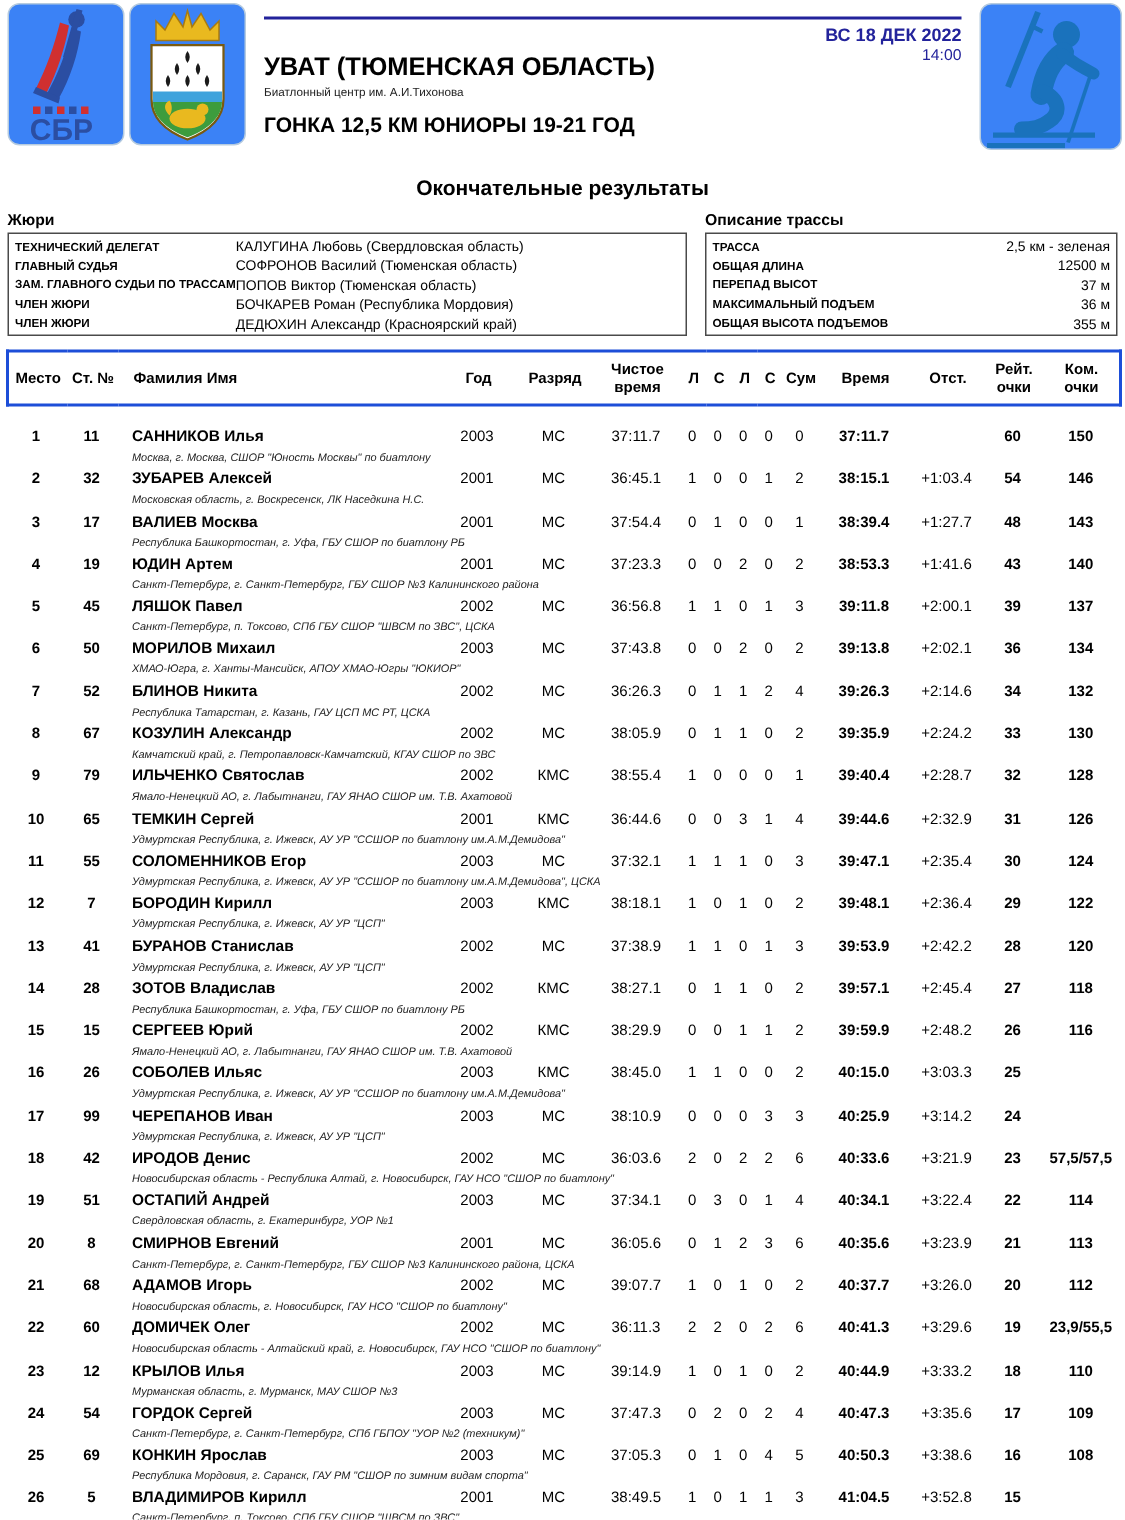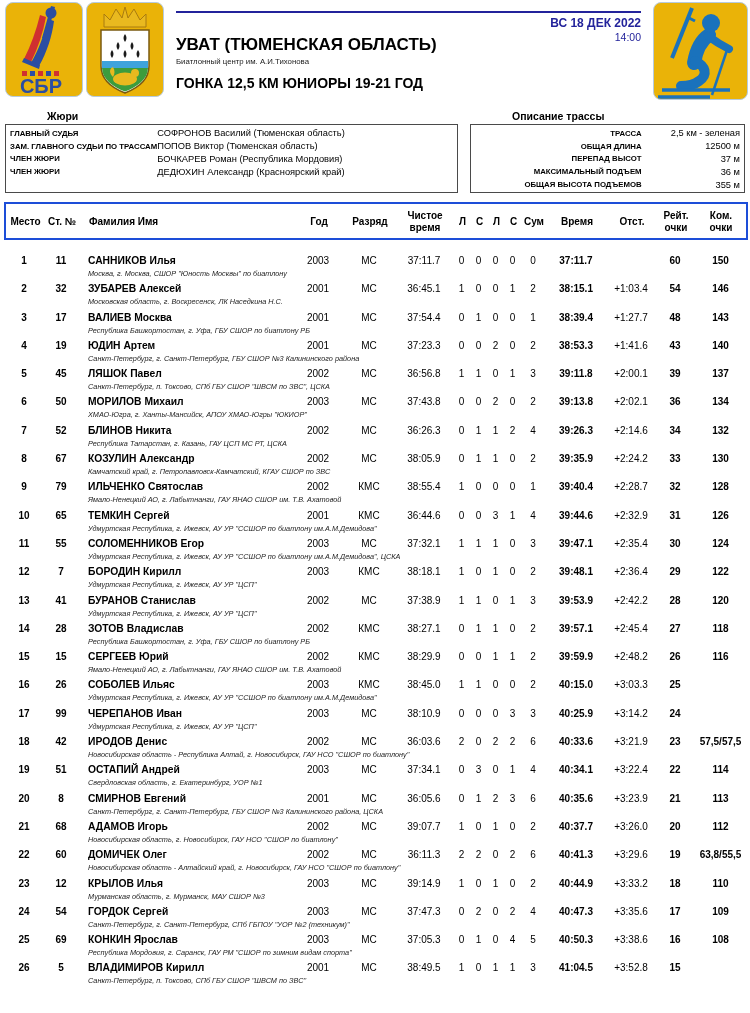--- a/index.html
+++ b/index.html
@@ -8,21 +8,21 @@
     width:750px; height:1013px; overflow:hidden;
     font-family:"Liberation Sans","DejaVu Sans",sans-serif;
     color:#000; position:relative;
   }
   .page { width:750px; height:1013px; overflow:hidden; padding-top:2px; }
 
   
   .top { display:flex; align-items:flex-start; padding:0 2px; height:100px; }
   .logo-box {
     width:78px; height:95px; border:1px solid #b6cbdf; border-radius:8px;
-    background:#eab308; flex:0 0 auto; margin-left:3px;
+    background:#3b82f6; flex:0 0 auto; margin-left:3px;
     display:flex; align-items:center; justify-content:center; overflow:hidden;
   }
   .logo-box.right { width:95px; height:98px; margin-left:0; }
   .mid { flex:1 1 auto; padding:0 12px; position:relative; }
   .champ-title {
     text-align:center; font-weight:bold; font-size:11px; letter-spacing:0.1px;
     color:var(--navy); margin-top:1px; white-space:nowrap;
   }
   .rule { border-top:2px solid var(--navy); margin-top:9px; }
   .after-rule { display:flex; justify-content:space-between; }
@@ -34,27 +34,27 @@
   .venue-sub { font-size:7.8px; color:#222; margin-top:2px; }
   .race { font-weight:bold; font-size:14px; margin-top:9px; }
 
   
   .subtitle { text-align:center; font-weight:bold; font-size:14px; margin-top:15px; }
 
   
   .info-row { display:flex; margin:8px 5px 0 5px; gap:12px; }
   .info-col-jury  { width:453px; flex:0 0 auto; }
   .info-col-course{ flex:1 1 auto; }
-  .sec-title { font-weight:bold; font-size:10.5px; margin-bottom:2px;margin-left:42px; }
+  .sec-title { font-weight:bold; font-size:10.5px; margin-bottom:2px; }
   .ibox { border:1.5px solid #4a4a4a; padding:2px 4px; height:69px; }
   .ibox table { width:100%; border-collapse:collapse; }
   .ibox td { padding:0; height:12.8px; vertical-align:middle; }
   td.role  { width:140px; font-weight:bold; font-size:7.8px; white-space:nowrap; }
   td.pname { font-size:9.3px; white-space:nowrap; }
-  td.clabel{ font-weight:bold; font-size:7.8px; white-space:nowrap;text-align:right; }
+  td.clabel{ font-weight:bold; font-size:7.8px; white-space:nowrap; }
   td.cvalue{ font-size:9.3px; text-align:right; white-space:nowrap; }
 
   
   .results { margin:9px 4px 0 4px; }
   .results table { border-collapse:collapse; table-layout:fixed; width:742px; }
   .rhead { border:2px solid #1d4ed8; }
   .rhead td {
     font-weight:bold; font-size:10px; line-height:11.5px; text-align:center;
     padding:6px 0 5px 0; vertical-align:middle; white-space:nowrap;
   }
@@ -148,27 +148,32 @@
           <path d="M41,58 C52,63 54,72 45,78 C40,82 33,83 27,83" stroke-width="10"></path>
         </g>
         <g stroke="#1a72bc" fill="none">
           <path d="M8,87 L76,87" stroke-width="3.5"></path>
           <path d="M4,94 L56,94" stroke-width="3.5"></path>
         </g>
       </svg>
     </div>
   </div>
 
+  <div class="subtitle">Окончательные результаты</div>
 
   <div class="info-row">
     <div class="info-col-jury">
       <div class="sec-title">Жюри</div>
       <div class="ibox">
         <table>
             <tbody>
+  <tr>
+    <td class="role">ТЕХНИЧЕСКИЙ ДЕЛЕГАТ</td>
+    <td class="pname">КАЛУГИНА Любовь (Свердловская область)</td>
+  </tr>
 
   <tr>
     <td class="role">ГЛАВНЫЙ СУДЬЯ</td>
     <td class="pname">СОФРОНОВ Василий (Тюменская область)</td>
   </tr>
 
   <tr>
     <td class="role">ЗАМ. ГЛАВНОГО СУДЬИ ПО ТРАССАМ</td>
     <td class="pname">ПОПОВ Виктор (Тюменская область)</td>
   </tr>
@@ -742,21 +747,21 @@
     <td class="cc">МС</td>
     <td class="cc">36:11.3</td>
     <td class="cc">2</td>
     <td class="cc">2</td>
     <td class="cc">0</td>
     <td class="cc">2</td>
     <td class="cc">6</td>
     <td class="cc bold">40:41.3</td>
     <td class="cc">+3:29.6</td>
     <td class="cc pts">19</td>
-    <td class="cc pts">63,8/55,5</td>
+    <td class="cc pts">23,9/55,5</td>
   </tr>
 
   <tr>
     <td class="cc bold">23</td>
     <td class="cc bold">12</td>
     <td class="namecell">
       <div class="nm">КРЫЛОВ Илья</div>
       <div class="club">Мурманская область, г. Мурманск, МАУ СШОР №3</div>
     </td>
     <td class="cc">2003</td>

